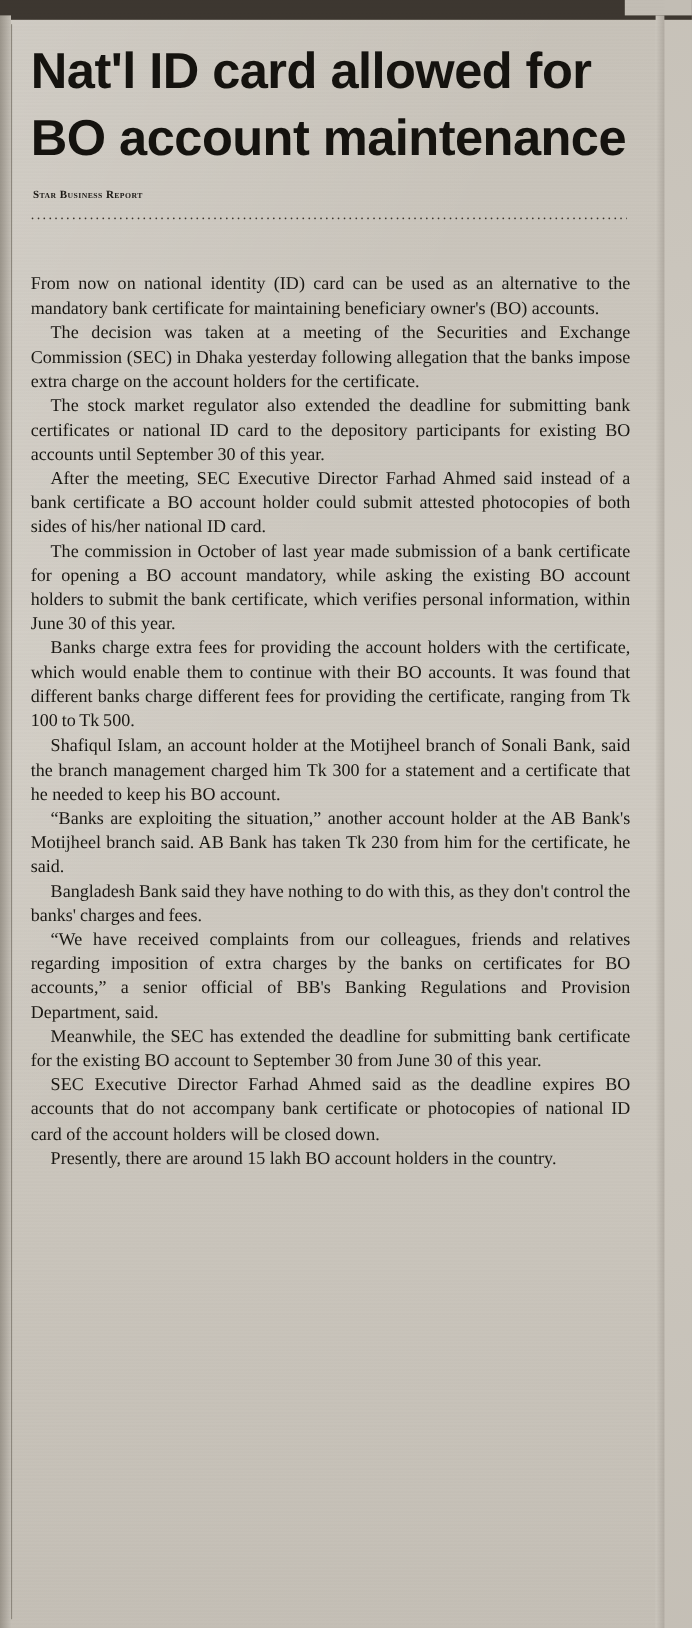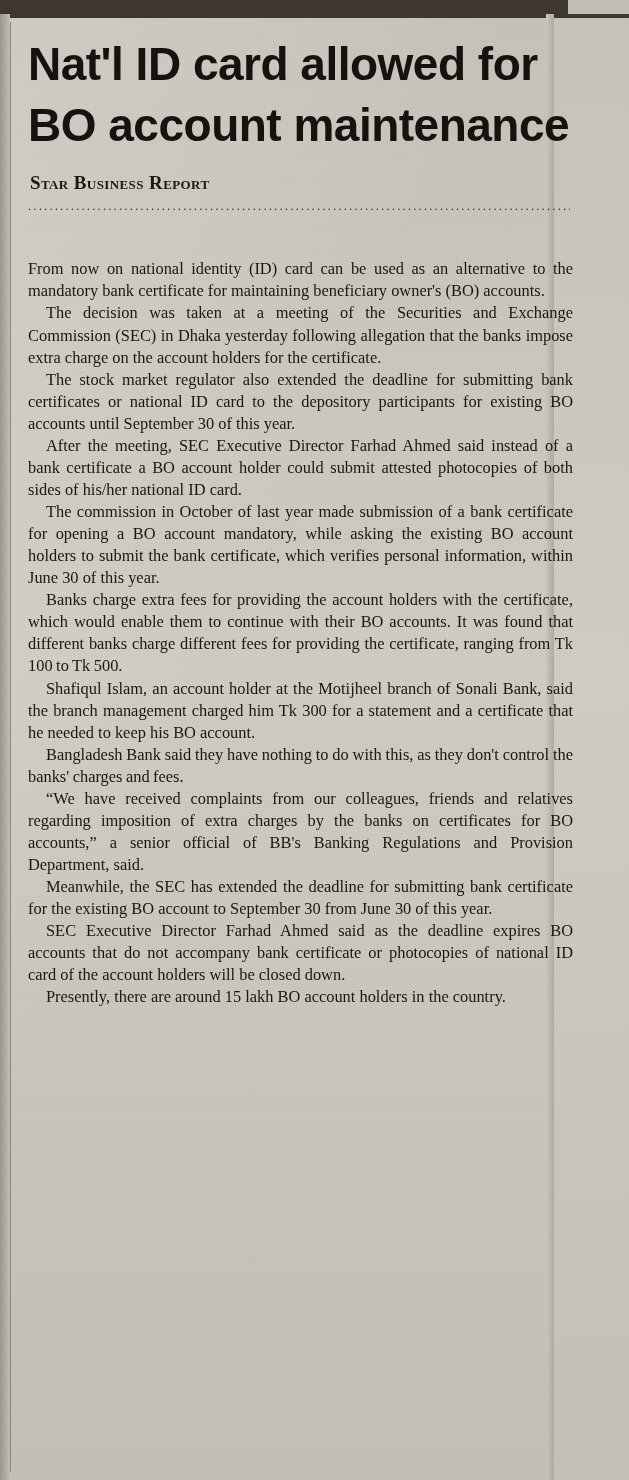--- a/index.html
+++ b/index.html
@@ -9,21 +9,21 @@
   }
   body {
     width: 629px;
     height: 1480px;
     overflow: hidden;
     font-family: "Liberation Serif", serif;
   }
 
   #page {
     position: relative;
-    width: 554px;
+    width: 604px;
     height: 1480px;
     background: #fef9c3;
     text-decoration: underline;
   }
 
   
   .top-dark {
     position: absolute;
     top: 0; left: 0;
     width: 629px;
@@ -87,21 +87,21 @@
     letter-spacing: -0.5px;
     color: #15130f;
     margin: 0 0 6px 0;
     white-space: pre-line;
   }
 
   .byline {
     font-family: "Liberation Serif", serif;
     font-variant: small-caps;
     font-weight: 700;
-    font-size: 19px;
+    font-size: 10px;
     letter-spacing: 0.4px;
     color: #1b1814;
     margin: 16px 0 7px 2px;
   }
 
   .dotrule {
     width: 542px;
     height: 10px;
     margin: 0 0 3px 0;
     overflow: hidden;
@@ -158,20 +158,21 @@
     <div class="byline">Star Business Report</div>
     <div class="dotrule">............................................................................................................</div>
     <div class="body">
       <p class="first">From now on national identity (ID) card can be used as an alternative to the mandatory bank certificate for maintaining beneficiary owner's (BO) accounts.</p>
       <p>The decision was taken at a meeting of the Securities and Exchange Commission (SEC) in Dhaka yesterday following allegation that the banks impose extra charge on the account holders for the certificate.</p>
       <p>The stock market regulator also extended the deadline for submitting bank certificates or national ID card to the depository participants for existing BO accounts until September 30 of this year.</p>
       <p>After the meeting, SEC Executive Director Farhad Ahmed said instead of a bank certificate a BO account holder could submit attested photocopies of both sides of his/her national ID card.</p>
       <p>The commission in October of last year made submission of a bank certificate for opening a BO account mandatory, while asking the existing BO account holders to submit the bank certificate, which verifies personal information, within June 30 of this year.</p>
       <p class="tight">Banks charge extra fees for providing the account holders with the certificate, which would enable them to continue with their BO accounts. It was found that different banks charge different fees for providing the certificate, ranging from Tk 100 to Tk 500.</p>
       <p>Shafiqul Islam, an account holder at the Motijheel branch of Sonali Bank, said the branch management charged him Tk 300 for a statement and a certificate that he needed to keep his BO account.</p>
+      <p>“Banks are exploiting the situation,” another account holder at the AB Bank's Motijheel branch said. AB Bank has taken Tk 230 from him for the certificate, he said.</p>
       <p class="tight">Bangladesh Bank said they have nothing to do with this, as they don't control the banks' charges and fees.</p>
       <p>“We have received complaints from our colleagues, friends and relatives regarding imposition of extra charges by the banks on certificates for BO accounts,” a senior official of BB's Banking Regulations and Provision Department, said.</p>
       <p>Meanwhile, the SEC has extended the deadline for submitting bank certificate for the existing BO account to September 30 from June 30 of this year.</p>
       <p>SEC Executive Director Farhad Ahmed said as the deadline expires BO accounts that do not accompany bank certificate or photocopies of national ID card of the account holders will be closed down.</p>
       <p>Presently, there are around 15 lakh BO account holders in the country.</p>
     </div>
   </div>
 
   <div class="grain"></div>
 </div>

